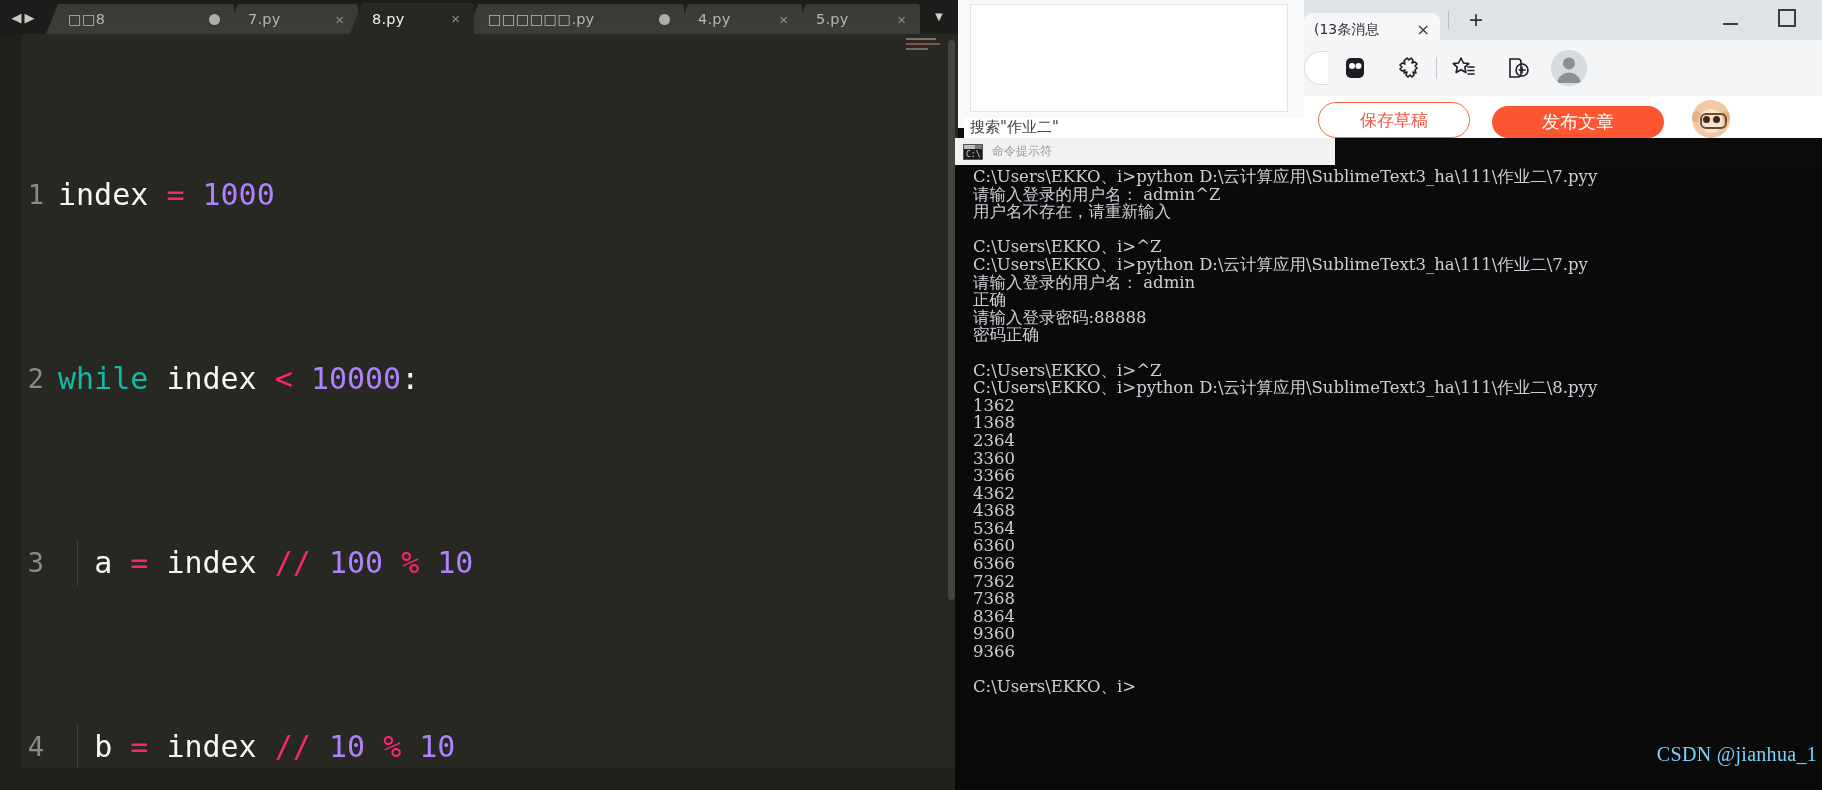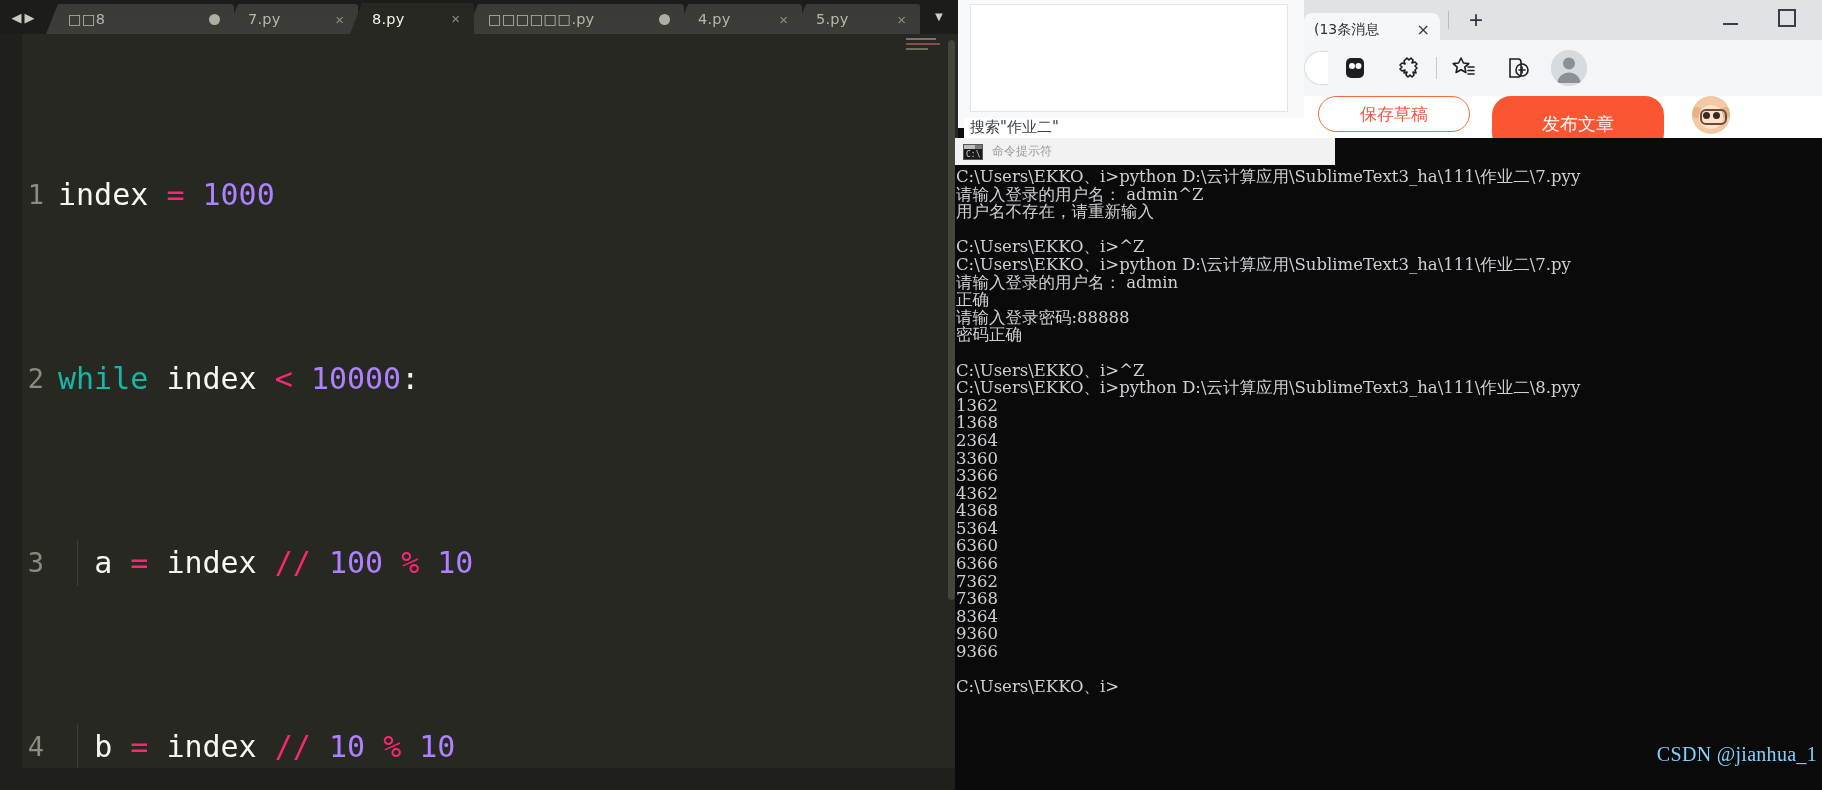--- a/index.html
+++ b/index.html
@@ -166,31 +166,31 @@
   }
   #bdivider{width:1px;height:22px;background:#c6cace;}
   #bprofile{
     width:36px;height:36px;border-radius:50%;background:#d7dbdf;
     display:flex;align-items:flex-end;justify-content:center;overflow:hidden;
     margin-left:6px;
   }
 
   #bactions{
     position:absolute;left:0;top:96px;width:518px;height:42px;
-    background:#fff;display:flex;align-items:flex-start;gap:22px;padding-left:14px;
+    background:#fff;display:flex;align-items:flex-end;gap:22px;padding-left:14px;
     box-sizing:border-box;
   }
   #savedraft{
     height:34px;min-width:118px;padding:0 16px;border:1px solid #fa6a3c;
     border-radius:18px;color:#f4573c;background:#fff;
     font-family:"DejaVu Sans", sans-serif;font-size:17px;
     display:flex;align-items:center;justify-content:center;
   }
   #publish{
-    height:32px;min-width:136px;padding:12px 18px;border:none;border-radius:19px;
+    height:32px;min-width:136px;padding:0 18px;border:none;border-radius:19px;
     background:#fc5531;color:#fff;
     font-family:"DejaVu Sans", sans-serif;font-size:18px;
     display:flex;align-items:center;justify-content:center;
   }
   #monkey{
     width:38px;height:38px;border-radius:50%;background:#f2c9a4;
     margin-left:6px;position:relative;overflow:hidden;flex:0 0 38px;
   }
   #monkey .ear{position:absolute;top:11px;width:11px;height:11px;border-radius:50%;background:#e8b183;}
   #monkey .earL{left:-1px;}#monkey .earR{right:-1px;}
@@ -235,21 +235,21 @@
     content:"";position:absolute;left:0;top:0;right:0;height:4px;
     background:linear-gradient(90deg,#bdbdbd 0 60%,#7a7a7a 60%);
   }
   #cmdtitletext{
     font-family:"DejaVu Sans", sans-serif;font-size:12px;color:#9a9a9a;
   }
   #cmdbody{
     position:absolute;left:0;top:27px;width:867px;height:625px;
     background:#0a0a0a;
     font-family:"DejaVu Serif", serif;font-size:16.5px;line-height:17.6px;
-    color:#ccd0d6;padding-left:1px;padding-top:3px;box-sizing:border-box;
+    color:#ccd0d6;padding-left:18px;padding-top:3px;box-sizing:border-box;
     white-space:pre;overflow:hidden;
   }
   #cmdbody .ln{height:17.6px;overflow:hidden;}
   #cmdbody .blank{height:17.6px;}
   #watermark{
     position:absolute;right:5px;bottom:24px;
     font-family:Liberation Serif, serif;font-size:20px;color:#7dd3fc;
     letter-spacing:.3px;
   }
 </style>

